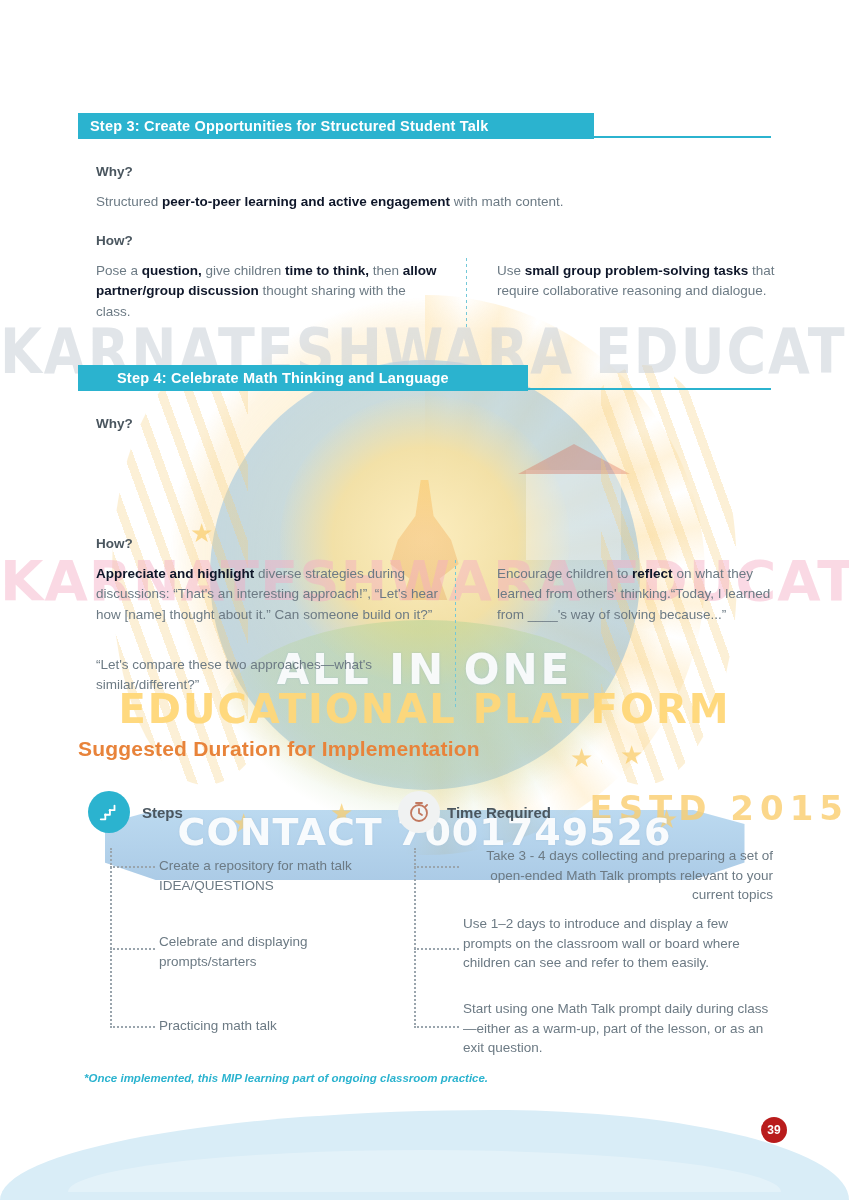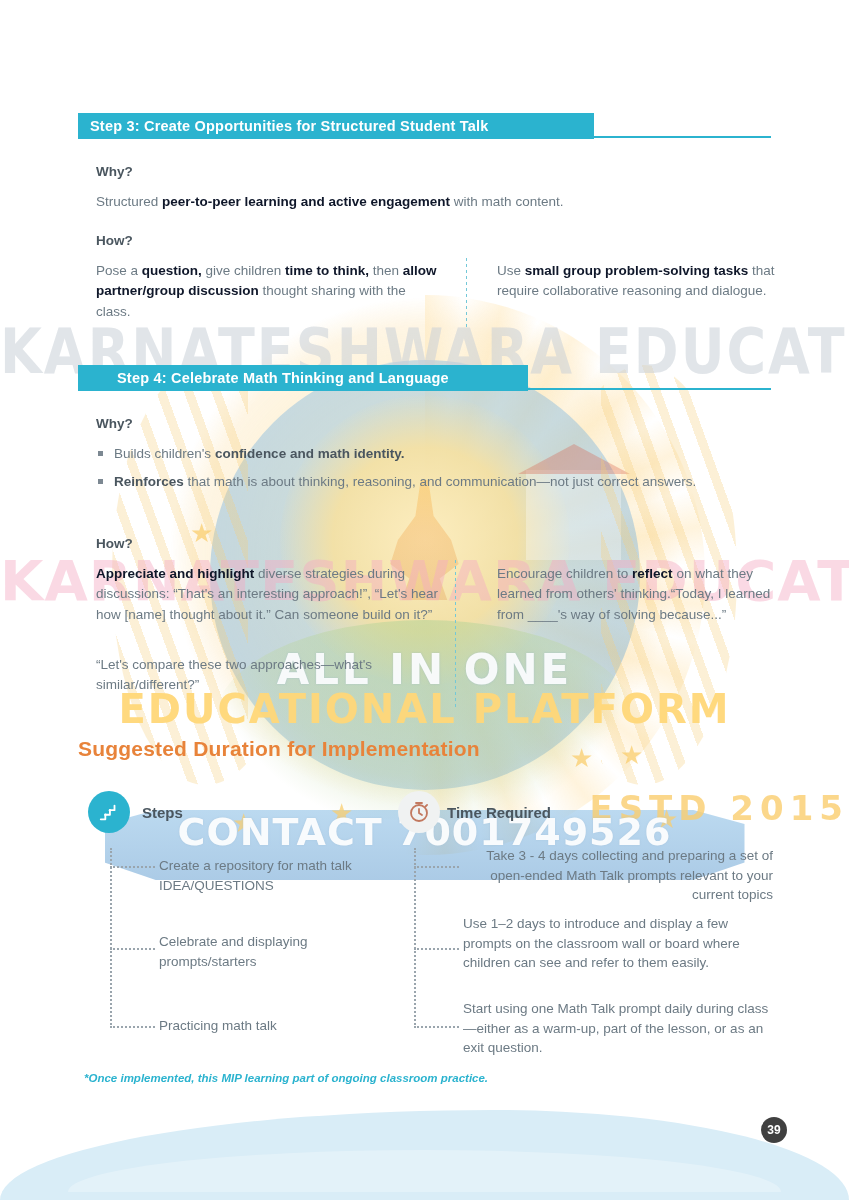--- a/index.html
+++ b/index.html
@@ -316,21 +316,21 @@
     color: #2bb3cf;
   }
 
   .page-badge {
     position: absolute;
     right: 62px;
     top: 1117px;
     width: 26px;
     height: 26px;
     border-radius: 50%;
-    background: #404040;
+    background: #b91c1c;
     color: #fff;
     font-size: 12px;
     font-weight: bold;
     display: flex;
     align-items: center;
     justify-content: center;
   }
 
   .bottom-wave {
     position: absolute;
@@ -404,28 +404,20 @@
 
     <div class="para" style="left:497px; top:261px; width:280px;">
       <span>Use </span><b>small group problem-solving tasks</b><span> that require collaborative reasoning and dialogue.</span>
     </div>
 
     <div class="step-bar" style="left:78px; top:365px; width:450px;padding-left:39px;">Step 4: Celebrate Math Thinking and Language</div>
     <div class="step-rule" style="top:388px;"></div>
 
     <div class="lbl" style="left:96px; top:416px;">Why?</div>
 
-    <ul class="bullets" style="left:96px; top:444px; width:660px;">
-      <li>
-        <span>Builds children's </span><b>confidence and math identity.</b><span></span>
-      </li>
-      <li>
-        <span></span><b>Reinforces</b><span> that math is about thinking, reasoning, and communication—not just correct answers.</span>
-      </li>
-    </ul>
 
     <div class="lbl" style="left:96px; top:536px;">How?</div>
 
     <div class="para" style="left:96px; top:564px; width:352px;">
       <b>Appreciate and highlight</b><span> diverse strategies during discussions: “That's an interesting approach!”, “Let's hear how [name] thought about it.” Can someone build on it?”</span>
     </div>
     <div class="para" style="left:96px; top:655px; width:352px;">“Let's compare these two approaches—what's similar/different?”</div>
 
     <div class="vdivider" style="left:455px; top:560px; height:148px;"></div>
 

